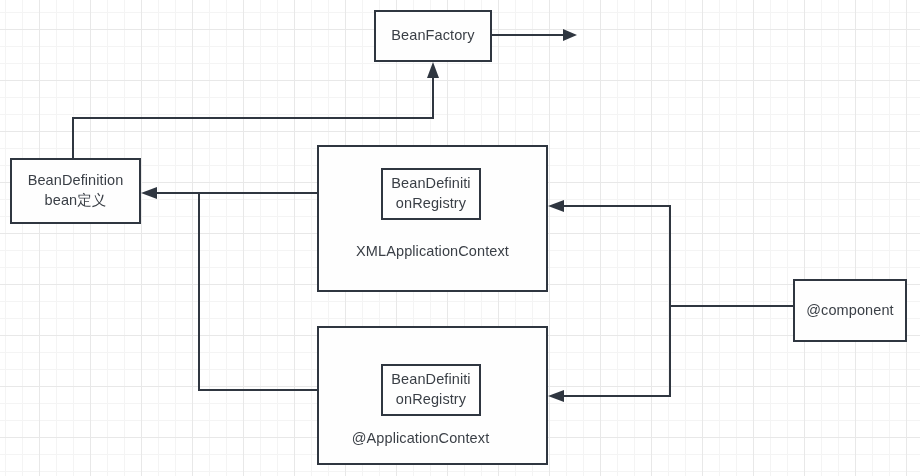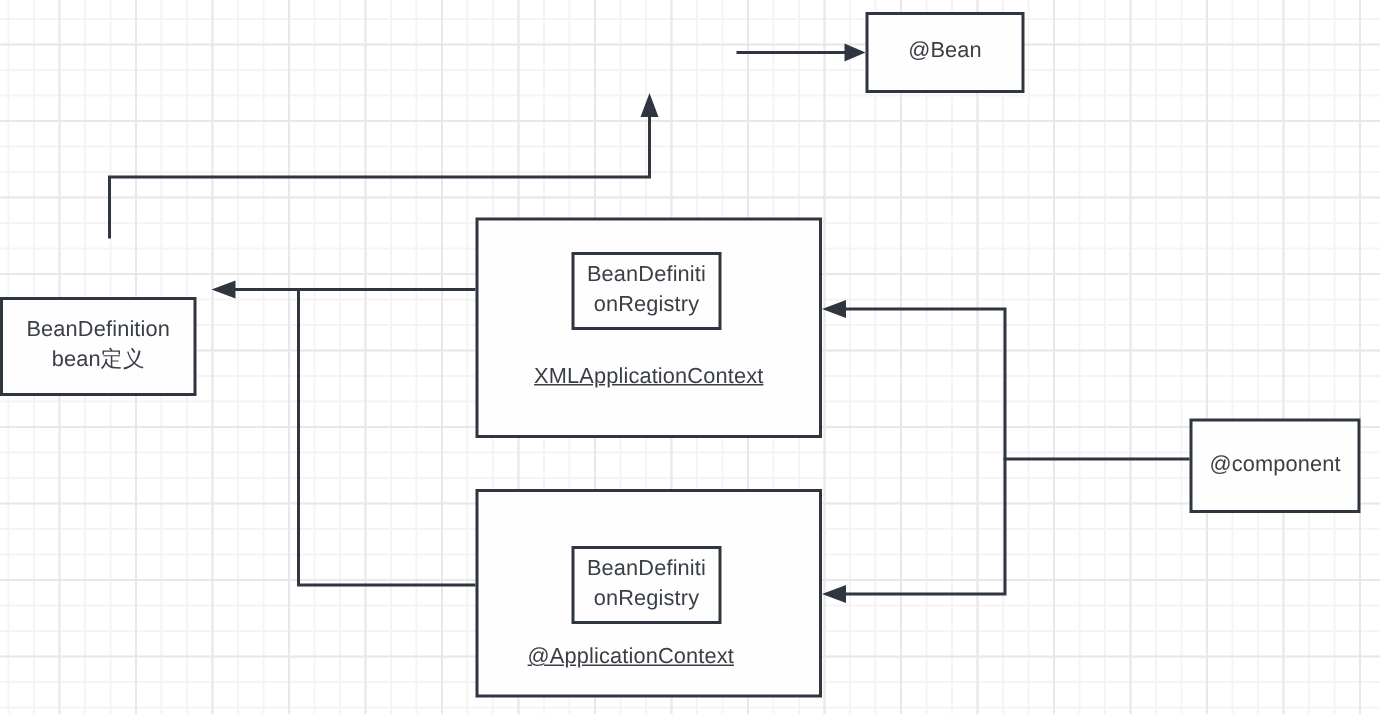--- a/index.html
+++ b/index.html
@@ -54,21 +54,20 @@
     border: 2px solid #2f3640;
   }
   .container-caption {
     position: absolute;
     left: 0;
     width: 100%;
     text-align: center;
     color: #3a3f46;
     font-size: 14.5px;
     letter-spacing: 0.1px;
-    text-decoration: underline;
   }
   svg.edges {
     position: absolute;
     left: 0;
     top: 0;
     width: 920px;
     height: 476px;
     overflow: visible;
     pointer-events: none;
   }
@@ -103,26 +102,26 @@
     <polygon class="arrowhead" points="548,206 564,200 564,212"></polygon>
     <polygon class="arrowhead" points="548,396 564,390 564,402"></polygon>
   </svg>
 
   <div class="container-node" style="left:317px; top:145px; width:231px; height:147px;"></div>
   <div class="container-caption" style="left:317px; top:243px; width:231px;">XMLApplicationContext</div>
 
   <div class="container-node" style="left:317px; top:326px; width:231px; height:139px;"></div>
   <div class="container-caption" style="left:305px; top:430px; width:231px;">@ApplicationContext</div>
 
-
-  <div class="node centered" style="left:577px; top:8px; width:106px; height:54px;">
-    <span class="node-label-wrap">@Bean</span>
+  <div class="node centered" style="left:374px; top:10px; width:118px; height:52px;">
+    <span class="node-label-wrap">BeanFactory</span>
   </div>
 
-  <div class="node centered" style="left:0; top:158px; width:131px; height:66px;margin-top:40px;">
+
+  <div class="node centered" style="left:10px; top:158px; width:131px; height:66px;">
     <span class="node-label-wrap">BeanDefinition
 bean定义</span>
   </div>
 
   <div class="node centered" style="left:381px; top:168px; width:100px; height:52px;">
     <span class="node-label-wrap">BeanDefiniti
 onRegistry</span>
   </div>
 
   <div class="node centered" style="left:381px; top:364px; width:100px; height:52px;">

